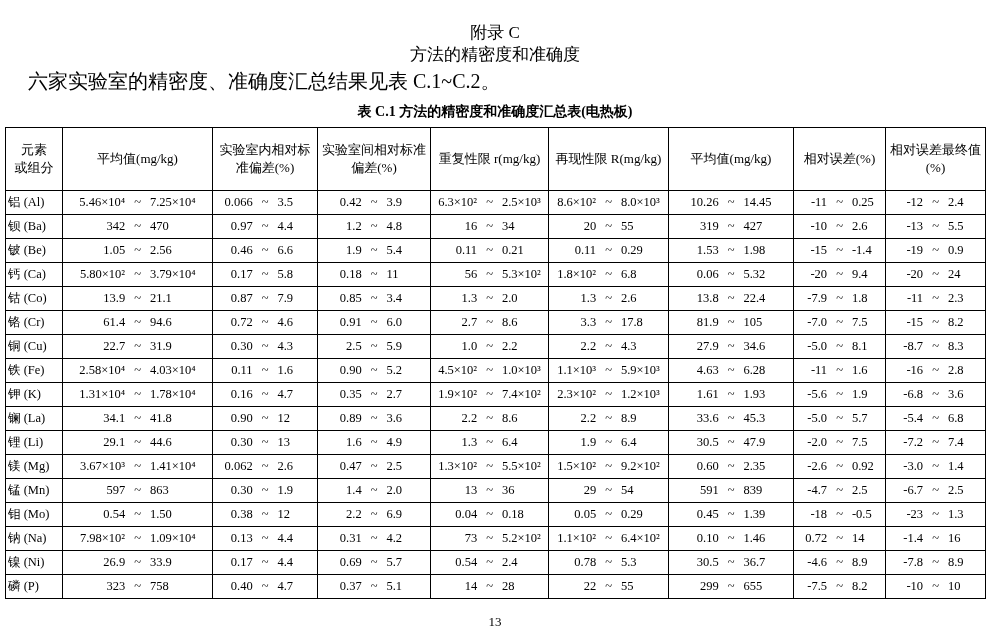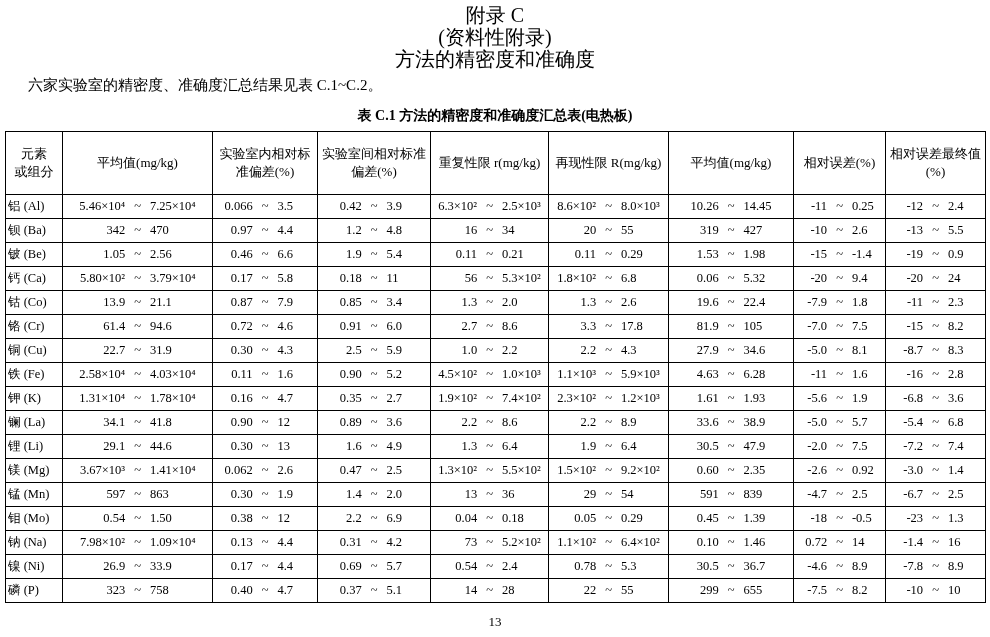--- a/index.html
+++ b/index.html
@@ -1,39 +1,38 @@
 <!DOCTYPE html>
 <html><head>
 <meta charset="utf-8">
 <style>
   html,body{margin:0;padding:0;background:#fff;}
   body{width:990px;height:637px;font-family:"Liberation Serif","DejaVu Serif",serif;color:#000;}
   .page{position:relative;width:990px;height:637px;overflow:hidden;background:#fff;}
-  .doc-header{text-align:center;padding-top:4px;font-size:20px;line-height:22px;}
-  .intro{margin:6px 0 0 28px;font-size:15px;line-height:18px;}
+  .doc-header{text-align:center;padding-top:22px;font-size:17px;line-height:22px;}
+  .intro{margin:6px 0 0 28px;font-size:20px;line-height:18px;}
   .caption{text-align:center;font-weight:bold;font-size:14px;margin-top:13px;font-family:Liberation Serif, serif;}
   table.sum{border-collapse:collapse;table-layout:fixed;width:980px;margin:6px 0 4px 5px;}
   table.sum th, table.sum td{border:1px solid #000;padding:0 2px;overflow:hidden;}
   table.sum th{font-size:13px;font-weight:normal;text-align:center;vertical-align:middle;height:62px;white-space:pre-line;line-height:18px;}
   table.sum td{font-size:12.5px;height:23px;vertical-align:middle;}
   td.el{text-align:left;white-space:nowrap;}
   .range{display:flex;align-items:center;width:100%;}
   .range .lo{flex:1 1 0;text-align:right;white-space:nowrap;}
   .range .tl{flex:0 0 auto;padding:0 9px;}
   .range .hi{flex:1 1 0;text-align:left;white-space:nowrap;}
   .page-footer{position:absolute;left:0;bottom:7px;width:100%;text-align:center;font-size:13px;}
 </style>
 </head>
 <body>
 
 <div class="page">
 
   <div class="doc-header">
     <div>附录 C</div>
-    <div>(资料性附录)</div>
     <div>方法的精密度和准确度</div>
   </div>
 
   <p class="intro">六家实验室的精密度、准确度汇总结果见表 C.1~C.2。</p>
 
   <div class="caption">表 C.1  方法的精密度和准确度汇总表(电热板)</div>
 
   <table class="sum">
     <colgroup>
       <col style="width:57px">
@@ -332,21 +331,21 @@
           </td>
           <td>
             <div class="range">
               <span class="lo">1.3</span>
               <span class="tl">~</span>
               <span class="hi">2.6</span>
             </div>
           </td>
           <td>
             <div class="range">
-              <span class="lo">19.6</span>
+              <span class="lo">13.8</span>
               <span class="tl">~</span>
               <span class="hi">22.4</span>
             </div>
           </td>
           <td>
             <div class="range">
               <span class="lo">-7.9</span>
               <span class="tl">~</span>
               <span class="hi">1.8</span>
             </div>
@@ -629,21 +628,21 @@
             <div class="range">
               <span class="lo">2.2</span>
               <span class="tl">~</span>
               <span class="hi">8.9</span>
             </div>
           </td>
           <td>
             <div class="range">
               <span class="lo">33.6</span>
               <span class="tl">~</span>
-              <span class="hi">38.9</span>
+              <span class="hi">45.3</span>
             </div>
           </td>
           <td>
             <div class="range">
               <span class="lo">-5.0</span>
               <span class="tl">~</span>
               <span class="hi">5.7</span>
             </div>
           </td>
           <td>

